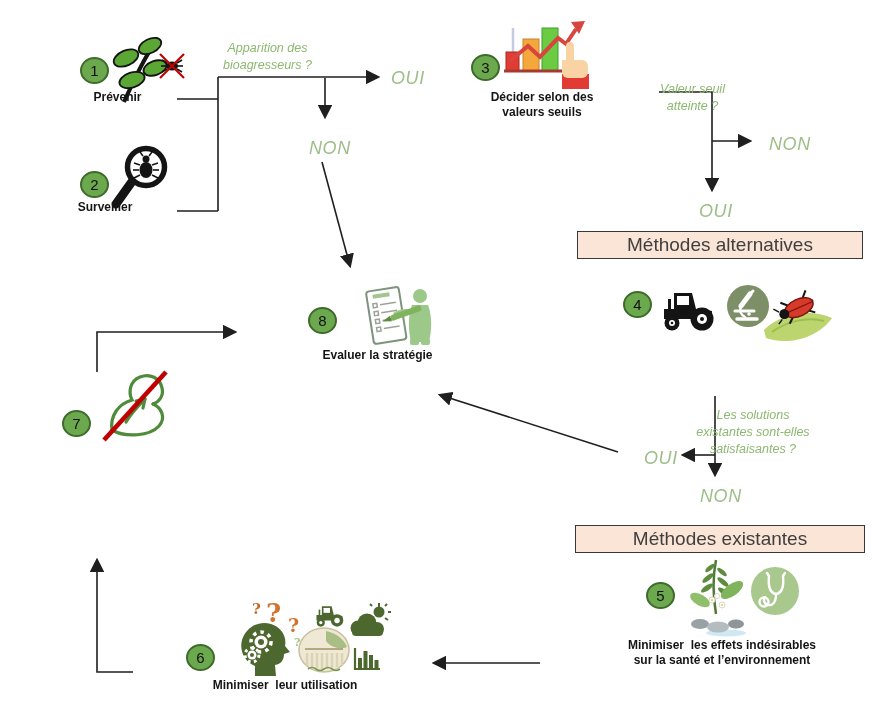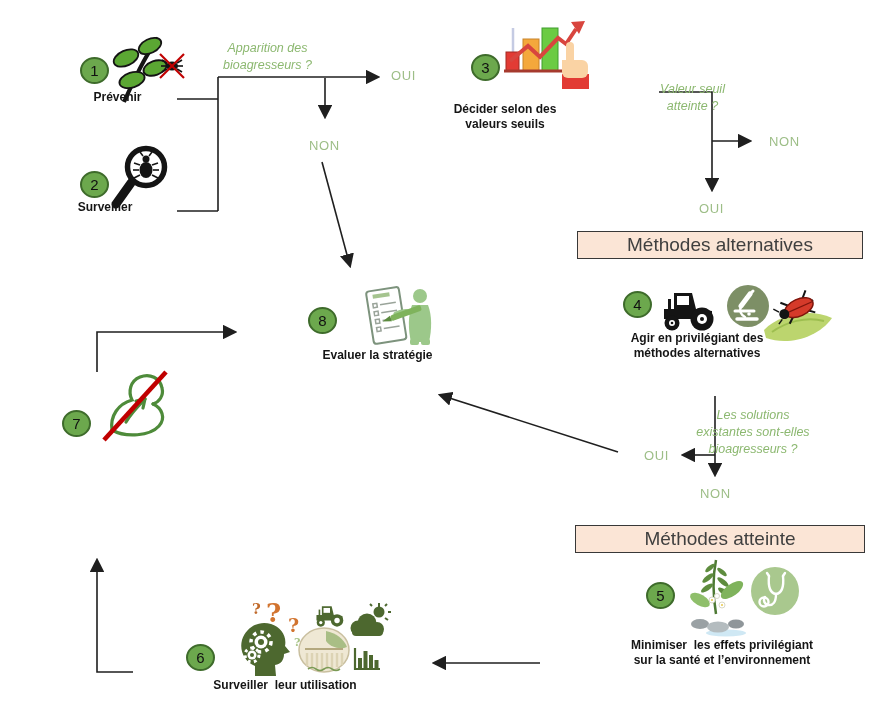--- a/index.html
+++ b/index.html
@@ -4,21 +4,21 @@
 <style>
   html,body{margin:0;padding:0;background:#fff;}
   .canvas{position:relative;width:873px;height:714px;background:#fff;overflow:hidden;
           font-family:"Liberation Sans",sans-serif;color:#151515;}
   .abs{position:absolute;}
   .step-num{width:29px;height:27px;border-radius:50%;background:#6CA84D;border:2px solid #3E6B2B;
             box-sizing:border-box;display:flex;align-items:center;justify-content:center;
             font-size:15px;color:#111;}
   .step-label{font-weight:700;font-size:12px;line-height:1.28;text-align:center;white-space:pre-wrap;color:#151515;}
   .question{font-style:italic;color:#8CB870;font-size:12.5px;line-height:1.35;text-align:center;white-space:pre-wrap;}
-  .branch{color:#9DBE87;font-size:13px;letter-spacing:0.6px;}
+  .branch{font-style:italic;color:#9DBE87;font-size:18px;letter-spacing:0.6px;}
   .banner{background:#FBE5D6;border:1.6px solid #383838;box-sizing:border-box;color:#3F3F3F;
           font-size:19px;display:flex;align-items:center;justify-content:center;}
   svg{display:block;}
   .overlay{left:0;top:0;pointer-events:none;}
 </style>
 </head>
 <body>
 
 <div class="canvas">
 
@@ -105,21 +105,21 @@
     <polyline points="10,47 28,32 40,43 58,24 66,30 76,15" fill="none" stroke="#D8453E" stroke-width="4"></polyline>
     <polygon points="71,8 85,7 79,20" fill="#D8453E"></polygon>
     <g>
       <rect x="62" y="60" width="27" height="15" fill="#E23B34"></rect>
       <g fill="#FAD3A4">
         <rect x="66" y="28" width="8" height="24" rx="4"></rect>
         <path d="M62,46 h20 a6,6 0 0 1 6,6 v6 a6,6 0 0 1 -6,6 h-14 a6,6 0 0 1 -6,-6 z"></path>
       </g>
     </g>
   </svg>
-  <div class="abs step-label" style="left:415px;top:90px;width:180px;margin-top:12px;">Décider selon des
+  <div class="abs step-label" style="left:452px;top:90px;width:180px;">Décider selon des
 valeurs seuils</div>
 
   <div class="abs question" style="left:645px;top:54px;width:95px;margin-top:27px;">Valeur seuil
 atteinte ?</div>
   <div class="abs branch" style="left:769px;top:134px;">NON</div>
   <div class="abs branch" style="left:699px;top:201px;">OUI</div>
 
   <div class="abs banner" style="left:577px;top:231px;width:286px;height:28px;">Méthodes alternatives</div>
 
   <div class="abs step-num" style="left:623px;top:291px;">4</div>
@@ -159,30 +159,28 @@
           <line x1="46" y1="20" x2="53" y2="19"></line>
           <line x1="44" y1="26" x2="50" y2="31"></line>
       </g>
       <ellipse cx="37" cy="20" rx="15" ry="8.5" fill="#D53A2A" stroke="#7E150C" stroke-width="1.5"></ellipse>
       <line x1="24" y1="20" x2="52" y2="20" stroke="#7E150C" stroke-width="1.2"></line>
       <circle cx="21" cy="20" r="5" fill="#141414"></circle>
       <line x1="17" y1="16" x2="13" y2="11" stroke="#141414" stroke-width="1.5"></line>
       <line x1="17" y1="24" x2="12" y2="27" stroke="#141414" stroke-width="1.5"></line>
     </g>
   </svg>
-  <div class="abs step-label" style="left:582px;top:331px;width:230px;">Agir en privilégiant des
-méthodes alternatives</div>
 
   <div class="abs question" style="left:688px;top:407px;width:130px;">Les solutions
 existantes sont-elles
-bioagresseurs ?</div>
+satisfaisantes ?</div>
   <div class="abs branch" style="left:644px;top:448px;">OUI</div>
   <div class="abs branch" style="left:700px;top:486px;">NON</div>
 
-  <div class="abs banner" style="left:575px;top:525px;width:290px;height:28px;">Méthodes atteinte</div>
+  <div class="abs banner" style="left:575px;top:525px;width:290px;height:28px;">Méthodes existantes</div>
 
   <div class="abs step-num" style="left:646px;top:582px;">5</div>
   <svg class="abs" style="left:686px;top:554px;" width="64" height="84" viewBox="0 0 64 84">
     <path d="M30,6 C26,26 27,42 30,60" stroke="#4E7A34" stroke-width="2.5" fill="none"></path>
     <g fill="#5E8C3E">
       <ellipse cx="24" cy="14" rx="6" ry="2.2" transform="rotate(-40 24 14)"></ellipse>
       <ellipse cx="36" cy="18" rx="6" ry="2.2" transform="rotate(40 36 18)"></ellipse>
       <ellipse cx="22" cy="24" rx="7" ry="2.4" transform="rotate(-38 22 24)"></ellipse>
       <ellipse cx="37" cy="28" rx="7" ry="2.4" transform="rotate(38 37 28)"></ellipse>
       <ellipse cx="21" cy="34" rx="7" ry="2.6" transform="rotate(-34 21 34)"></ellipse>
@@ -205,21 +203,21 @@
   <svg class="abs" style="left:750px;top:566px;" width="50" height="50" viewBox="0 0 50 50">
     <circle cx="25" cy="25" r="24" fill="#A9C88E"></circle>
     <g stroke="#fff" fill="none" stroke-width="2.4" stroke-linecap="round">
       <path d="M19,10 C18,20 20,27 26,28 C32,27 34,20 33,10"></path>
       <line x1="19" y1="10" x2="17" y2="7"></line>
         <line x1="33" y1="10" x2="35" y2="7"></line>
       <path d="M26,28 C26,36 23,40 18,39 C14,38 13,34 15,31"></path>
       <circle cx="14" cy="36" r="4.5"></circle>
     </g>
   </svg>
-  <div class="abs step-label" style="left:572px;top:638px;width:300px;">Minimiser  les effets privilégiant
+  <div class="abs step-label" style="left:572px;top:638px;width:300px;">Minimiser  les effets indésirables
 sur la santé et l’environnement</div>
 
   <div class="abs step-num" style="left:186px;top:644px;">6</div>
   <svg class="abs" style="left:237px;top:618px;" width="58" height="58" viewBox="0 0 58 58">
     <path d="M18,58 V48 C8,44 2,33 5,22 C9,9 22,2 34,6 C44,9 50,18 48,28 L53,34 L47,36 C47,42 44,46 38,47 L39,58 Z" fill="#4D682F"></path>
     <circle cx="24" cy="24" r="10" fill="none" stroke="#fff" stroke-width="3.5" stroke-dasharray="3.5 4.2"></circle>
     <circle cx="24" cy="24" r="6.5" fill="#fff"></circle>
       <circle cx="24" cy="24" r="3" fill="#4D682F"></circle>
     <circle cx="15" cy="37" r="7" fill="none" stroke="#fff" stroke-width="3" stroke-dasharray="2.8 3.4"></circle>
     <circle cx="15" cy="37" r="4.5" fill="#fff"></circle>
@@ -278,21 +276,21 @@
   </svg>
   <svg class="abs" style="left:352px;top:644px;" width="30" height="28" viewBox="0 0 30 28">
     <path d="M3,4 V25 H28" stroke="#4D682F" stroke-width="2.2" fill="none"></path>
     <g fill="#4D682F">
       <rect x="6" y="14" width="4" height="11"></rect>
         <rect x="11.5" y="7" width="4" height="18"></rect>
       <rect x="17" y="11" width="4" height="14"></rect>
         <rect x="22.5" y="16" width="4" height="9"></rect>
     </g>
   </svg>
-  <div class="abs step-label" style="left:150px;top:678px;width:270px;">Surveiller  leur utilisation</div>
+  <div class="abs step-label" style="left:150px;top:678px;width:270px;">Minimiser  leur utilisation</div>
 
   <div class="abs step-num" style="left:62px;top:410px;">7</div>
   <svg class="abs" style="left:98px;top:366px;" width="78" height="80" viewBox="0 0 78 80">
     <g fill="none" stroke="#4E8B3A" stroke-width="3.2" stroke-linecap="round">
       <path d="M14,64 C12,50 20,38 34,34 C30,26 32,15 42,11 C52,7 62,12 64,22 C66,30 61,36 55,38"></path>
       <path d="M55,38 C64,42 68,52 61,60 C52,70 28,72 14,64"></path>
       <path d="M28,56 C33,47 40,40 47,33"></path>
       <path d="M47,33 L38,35 M47,33 L45,42"></path>
     </g>
     <line x1="6" y1="74" x2="68" y2="6" stroke="#C00000" stroke-width="4.6"></line>

